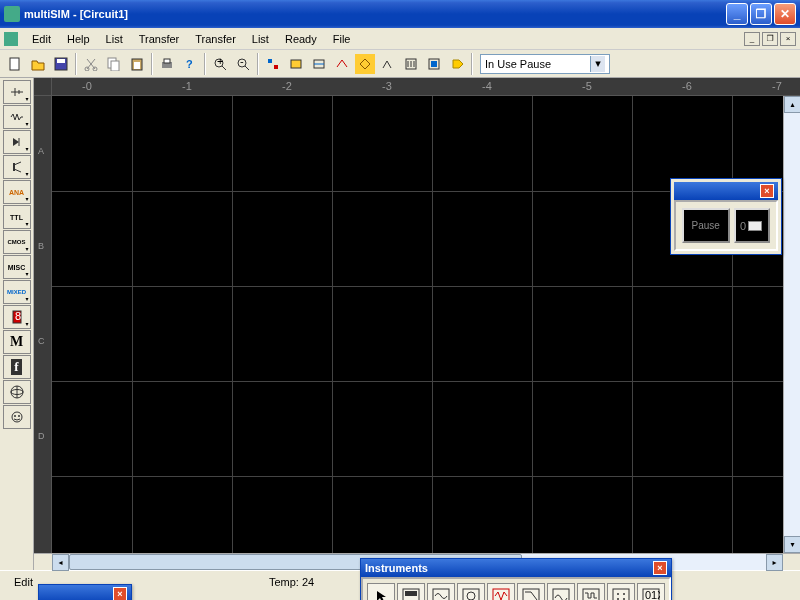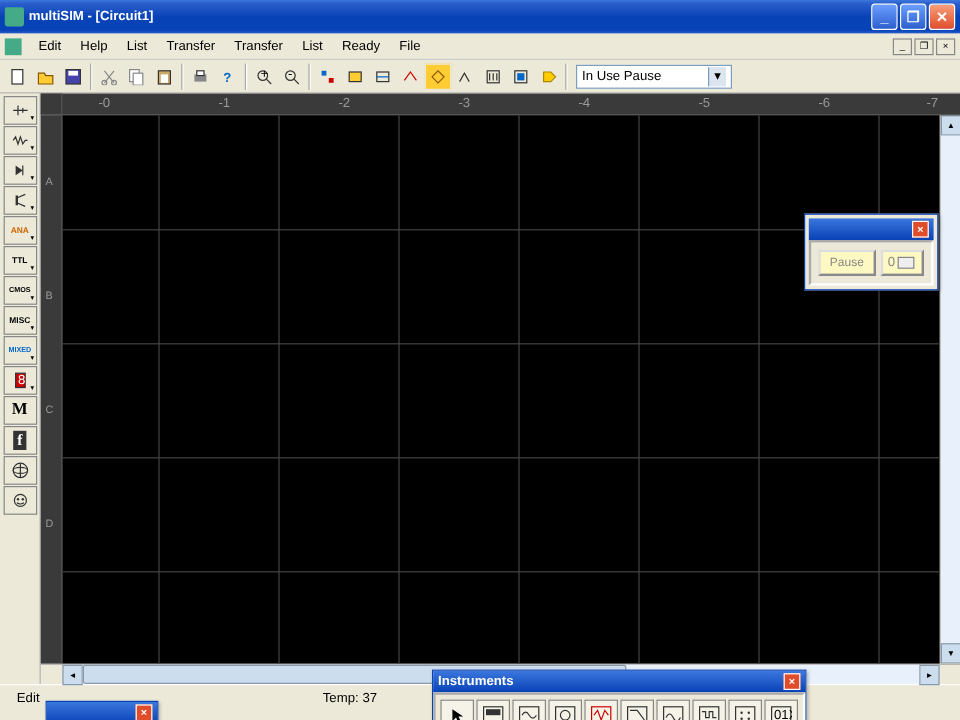--- a/index.html
+++ b/index.html
@@ -60,21 +60,21 @@
 
 .instruments { left: 360px; top: 480px; }
 .instruments .fbody { display: flex; gap: 2px; padding: 4px; background: #ece9d8; border: 2px inset #fff; }
 .instruments .ibtn { width: 28px; height: 26px; border: 1px solid #888; background: #f5f3e8; display: flex; align-items: center; justify-content: center; }
 
 .userwin { left: 38px; top: 506px; width: 94px; }
 
 .simctrl { right: 18px; top: 100px; padding: 3px; }
 .simctrl .ftitle { justify-content: flex-end; background: linear-gradient(to bottom, #3b77dd, #0842b7); }
 .simctrl .fbody { display: flex; gap: 4px; padding: 6px; border: 2px inset #fff; }
-.simctrl .sbtn2 { height: 22px; border: 2px outset #ddd; background: #fef9c3; color: #888; padding: 0 8px; display: flex; align-items: center; font-size: 10px; }
+.simctrl .sbtn2 { height: 35px; border: 2px outset #ddd; background: #000000; color: #888; padding: 0 8px; display: flex; align-items: center; font-size: 10px; }
 
 svg { display: block; }
 </style>
 </head>
 <body>
 
 <div class="titlebar">
   <span class="icon"></span>
   <span>multiSIM</span>
   <span>&nbsp;-&nbsp;</span>
@@ -445,14 +445,14 @@
   <div class="floatwin userwin" style="position:absolute">
     <div class="ftitle" style="justify-content:flex-end">
       <div class="fclose">×</div>
     </div>
 
   </div>
 </div>
 
 <div class="statusbar">
   <span class="cell">Edit</span>
-  <span class="cell" style="margin-left:200px">Temp: 37</span>
+  <span class="cell" style="margin-left:200px">Temp: 24</span>
 </div>
 
 </body></html>

